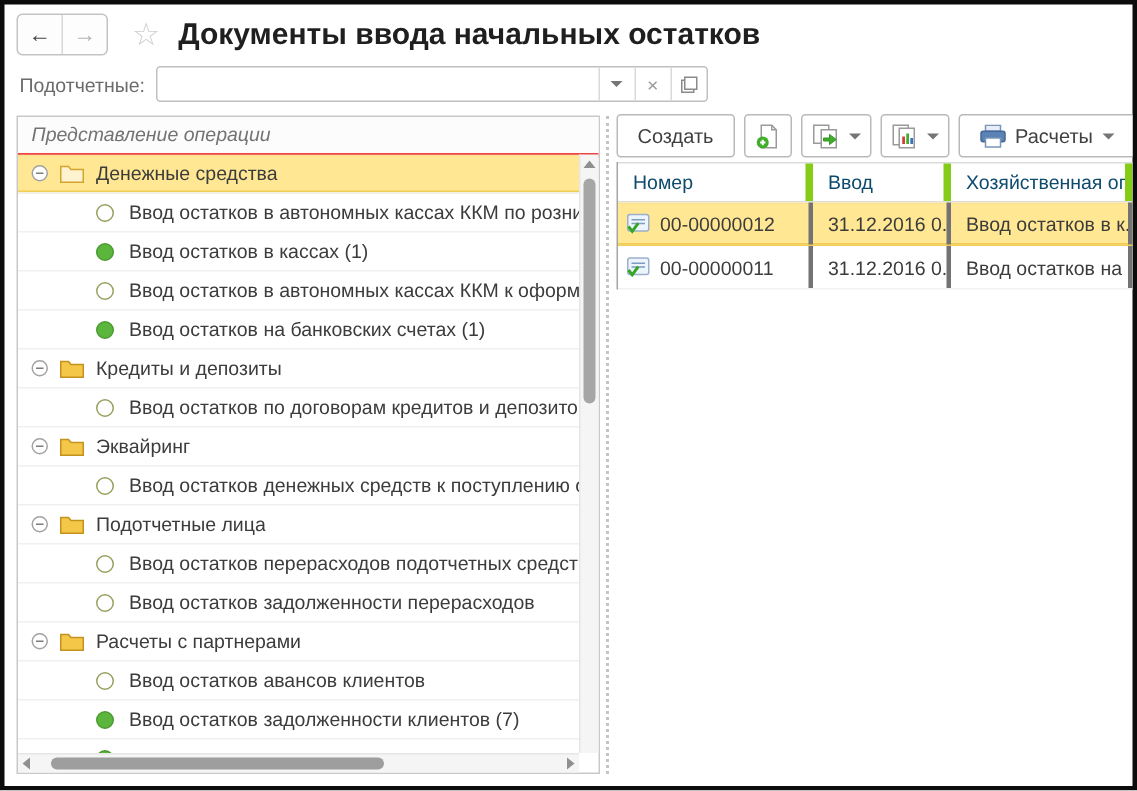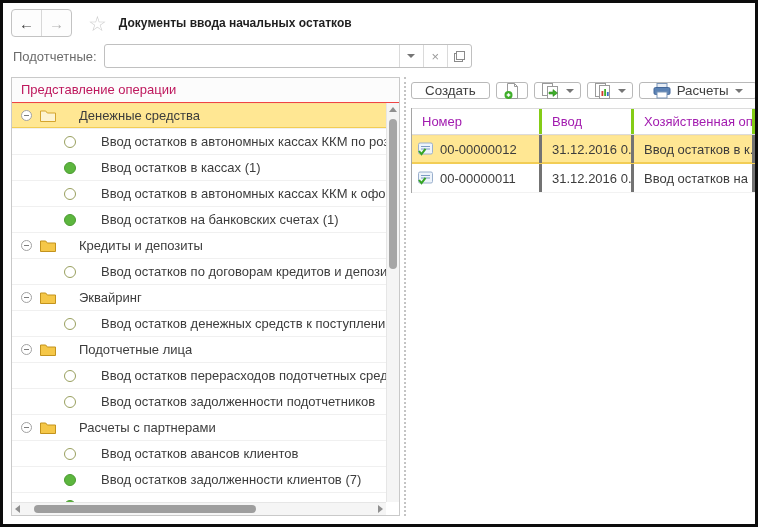--- a/index.html
+++ b/index.html
@@ -8,68 +8,68 @@
     border:3px solid #0c0c0c;background:#fff;overflow:hidden;
     font-family:"Liberation Sans",sans-serif;font-size:13px;color:#3c3c3c;
   }
   
   .nav-row{position:absolute;top:6px;left:8px;height:28px;display:flex;align-items:center;}
   .nav-group{display:flex;height:26px;border:1px solid #c3c3c3;border-radius:4px;overflow:hidden;background:#fdfdfd;}
   .nav-btn{width:29px;display:flex;align-items:center;justify-content:center;font-size:15px;color:#3f3f3f;cursor:pointer;}
   .nav-btn + .nav-btn{border-left:1px solid #d8d8d8;}
   .nav-btn.disabled{color:#b3b3b3;}
   .fav-star{margin-left:16px;font-size:21px;line-height:21px;color:#cfcfcf;}
-  .page-title{margin-left:12px;font-size:12px;font-weight:700;color:#1f1f1f;white-space:nowrap;}
+  .page-title{margin-left:12px;font-size:20px;font-weight:700;color:#1f1f1f;white-space:nowrap;}
   
   .org-row{position:absolute;top:40px;left:10px;height:26px;display:flex;align-items:center;}
   .org-label{color:#6b6b6b;}
   .org-group{margin-left:7px;width:368px;height:24px;display:flex;border:1px solid #c0c0c0;border-radius:3px;background:#fff;box-sizing:border-box;}
   .org-input{flex:1;min-width:0;border:none;outline:none;padding:0 6px;font:inherit;color:#3c3c3c;background:transparent;}
   .org-seg{width:23px;display:flex;align-items:center;justify-content:center;border-left:1px solid #dadada;color:#8f8f8f;cursor:pointer;}
   .caret{width:0;height:0;border-left:4px solid transparent;border-right:4px solid transparent;border-top:4px solid #757575;}
   .x-glyph{font-size:13px;color:#9a9a9a;line-height:1;}
   .open-ic{position:relative;width:11px;height:11px;}
   .open-ic::before{content:"";position:absolute;left:0;bottom:0;width:7px;height:7px;border:1px solid #8a8a8a;background:#fff;}
   .open-ic::after{content:"";position:absolute;right:0;top:0;width:7px;height:7px;border:1px solid #8a8a8a;background:#fff;}
   
   .left-panel{position:absolute;left:8px;top:74px;width:389px;bottom:8px;border:1px solid #c9c9c9;box-sizing:border-box;background:#fff;}
-  .tree-header{height:24px;line-height:24px;padding-left:9px;color:#be185d;background:#fcfcfc;border-bottom:3px solid #ef4444;}
+  .tree-header{height:24px;line-height:24px;padding-left:9px;color:#737373;background:#fcfcfc;border-bottom:3px solid #ef4444;font-style:italic;}
   .tree-body{position:absolute;top:25px;left:0;right:13px;bottom:13px;overflow:hidden;}
   .tree-row{height:26px;display:flex;align-items:center;border-bottom:1px solid #f0f0f0;white-space:nowrap;overflow:hidden;cursor:pointer;box-sizing:border-box;}
   .tree-row.group{padding-left:9px;gap:8px;}
   .tree-row.leaf{padding-left:52px;gap:10px;}
   .tree-row.selected{background:#ffe793;box-shadow:inset 0 1px 0 #f9e095, inset 0 -1px 0 #f2cd55;}
   .expand{width:11px;height:11px;border:1px solid #a2a2a2;border-radius:50%;position:relative;flex:none;background:#fff;box-sizing:border-box;}
   .expand::after{content:"";position:absolute;left:2px;right:2px;top:4px;height:1px;background:#7d7d7d;}
   .folder{flex:none;}
   .circle{width:12px;height:12px;border-radius:50%;flex:none;box-sizing:border-box;}
   .circle.empty{border:1px solid #99a05f;background:#fff;}
   .circle.filled{background:#5cb63e;border:1px solid #4b9b31;}
-  .tree-label{overflow:hidden;white-space:nowrap;margin-left:15px;}
+  .tree-label{overflow:hidden;white-space:nowrap;}
   
   .vscroll{position:absolute;top:25px;right:0;width:13px;bottom:13px;background:#f5f5f5;border-left:1px solid #e6e6e6;box-sizing:border-box;}
   .arr-up{position:absolute;top:4px;left:2px;width:0;height:0;border-left:4px solid transparent;border-right:4px solid transparent;border-bottom:5px solid #8f8f8f;}
   .vthumb{position:absolute;left:2px;right:2px;top:16px;height:150px;background:#a6a6a6;border-radius:5px;}
   .hscroll{position:absolute;left:0;right:13px;bottom:0;height:13px;background:#f5f5f5;border-top:1px solid #e6e6e6;box-sizing:border-box;}
   .arr-left{position:absolute;left:3px;top:2px;width:0;height:0;border-top:4px solid transparent;border-bottom:4px solid transparent;border-right:5px solid #8f8f8f;}
   .arr-right{position:absolute;right:3px;top:2px;width:0;height:0;border-top:4px solid transparent;border-bottom:4px solid transparent;border-left:5px solid #8f8f8f;}
   .hthumb{position:absolute;top:2px;bottom:2px;left:22px;width:222px;background:#9e9e9e;border-radius:5px;}
   
   .splitter{position:absolute;left:401px;top:74px;bottom:8px;width:0;border-left:2px dotted #c4c4c4;}
   
   .right-panel{position:absolute;left:408px;top:74px;right:0;bottom:0;}
   .toolbar{display:flex;align-items:center;gap:6px;height:27px;padding-right:0;}
-  .btn{height:17px;display:inline-flex;align-items:center;justify-content:center;gap:6px;border:1px solid #b9b9b9;border-radius:3px;background:#fff;padding:0 13px;color:#3f3f3f;cursor:pointer;box-sizing:border-box;white-space:nowrap;}
+  .btn{height:29px;display:inline-flex;align-items:center;justify-content:center;gap:6px;border:1px solid #b9b9b9;border-radius:3px;background:#fff;padding:0 13px;color:#3f3f3f;cursor:pointer;box-sizing:border-box;white-space:nowrap;}
   .icon-btn{padding:0 6px;}
   .search-input{flex:1;min-width:0;height:25px;border:1px solid #cdcdcd;border-radius:3px;padding:0 7px;font:inherit;color:#444;box-sizing:border-box;outline:none;}
   .search-input::placeholder{color:#c4c4c4;}
   
   .table{position:absolute;left:0;top:31px;right:0;border-left:1px solid #a5a5a5;}
   .thead{display:grid;grid-template-columns:130px 92px 1fr;height:27px;border-top:1px solid #dcdcdc;border-bottom:1px solid #dcdcdc;background:#fff;box-sizing:border-box;}
-  .th{display:flex;align-items:center;padding-left:10px;color:#a21caf;border-right:3px solid #84cc16;overflow:hidden;white-space:nowrap;cursor:pointer;}
+  .th{display:flex;align-items:center;padding-left:10px;color:#0c4a6e;border-right:5px solid #84cc16;overflow:hidden;white-space:nowrap;cursor:pointer;}
   .trow{display:grid;grid-template-columns:130px 92px 1fr;height:28px;background:#fff;border-bottom:1px solid #f2f2f2;cursor:pointer;}
   .trow.selected{background:#ffe793;box-shadow:inset 0 1px 0 #f9e095, inset 0 -1px 0 #f2cd55;border-bottom-color:#f2cd55;}
   .td{display:flex;align-items:center;padding-left:10px;border-right:3px solid #737373;overflow:hidden;white-space:nowrap;color:#3c3c3c;}
   .td.num{gap:6px;padding-left:5px;}
   .doc-ic{flex:none;}
 </style>
 </head>
 <body>
 
 <div class="window">
@@ -161,21 +161,21 @@
             <path d="M0.5 2 h5.2 l1.6 2 h8.2 v8.5 h-15 z" fill="#f5c748" stroke="#c3931d"></path>
           </svg>
         <span class="tree-label">Подотчетные лица</span>
       </div>
       <div class="tree-row leaf">
         <span class="circle empty"></span>
         <span class="tree-label">Ввод остатков перерасходов подотчетных средств</span>
       </div>
       <div class="tree-row leaf">
         <span class="circle empty"></span>
-        <span class="tree-label">Ввод остатков задолженности подотчетников</span>
+        <span class="tree-label">Ввод остатков задолженности перерасходов</span>
       </div>
 
       <div class="tree-row group">
         <span class="expand"></span>
         <svg class="folder" width="16" height="13" viewBox="0 0 16 13">
             <path d="M0.5 2 h5.2 l1.6 2 h8.2 v8.5 h-15 z" fill="#f5c748" stroke="#c3931d"></path>
           </svg>
         <span class="tree-label">Расчеты с партнерами</span>
       </div>
       <div class="tree-row leaf">

